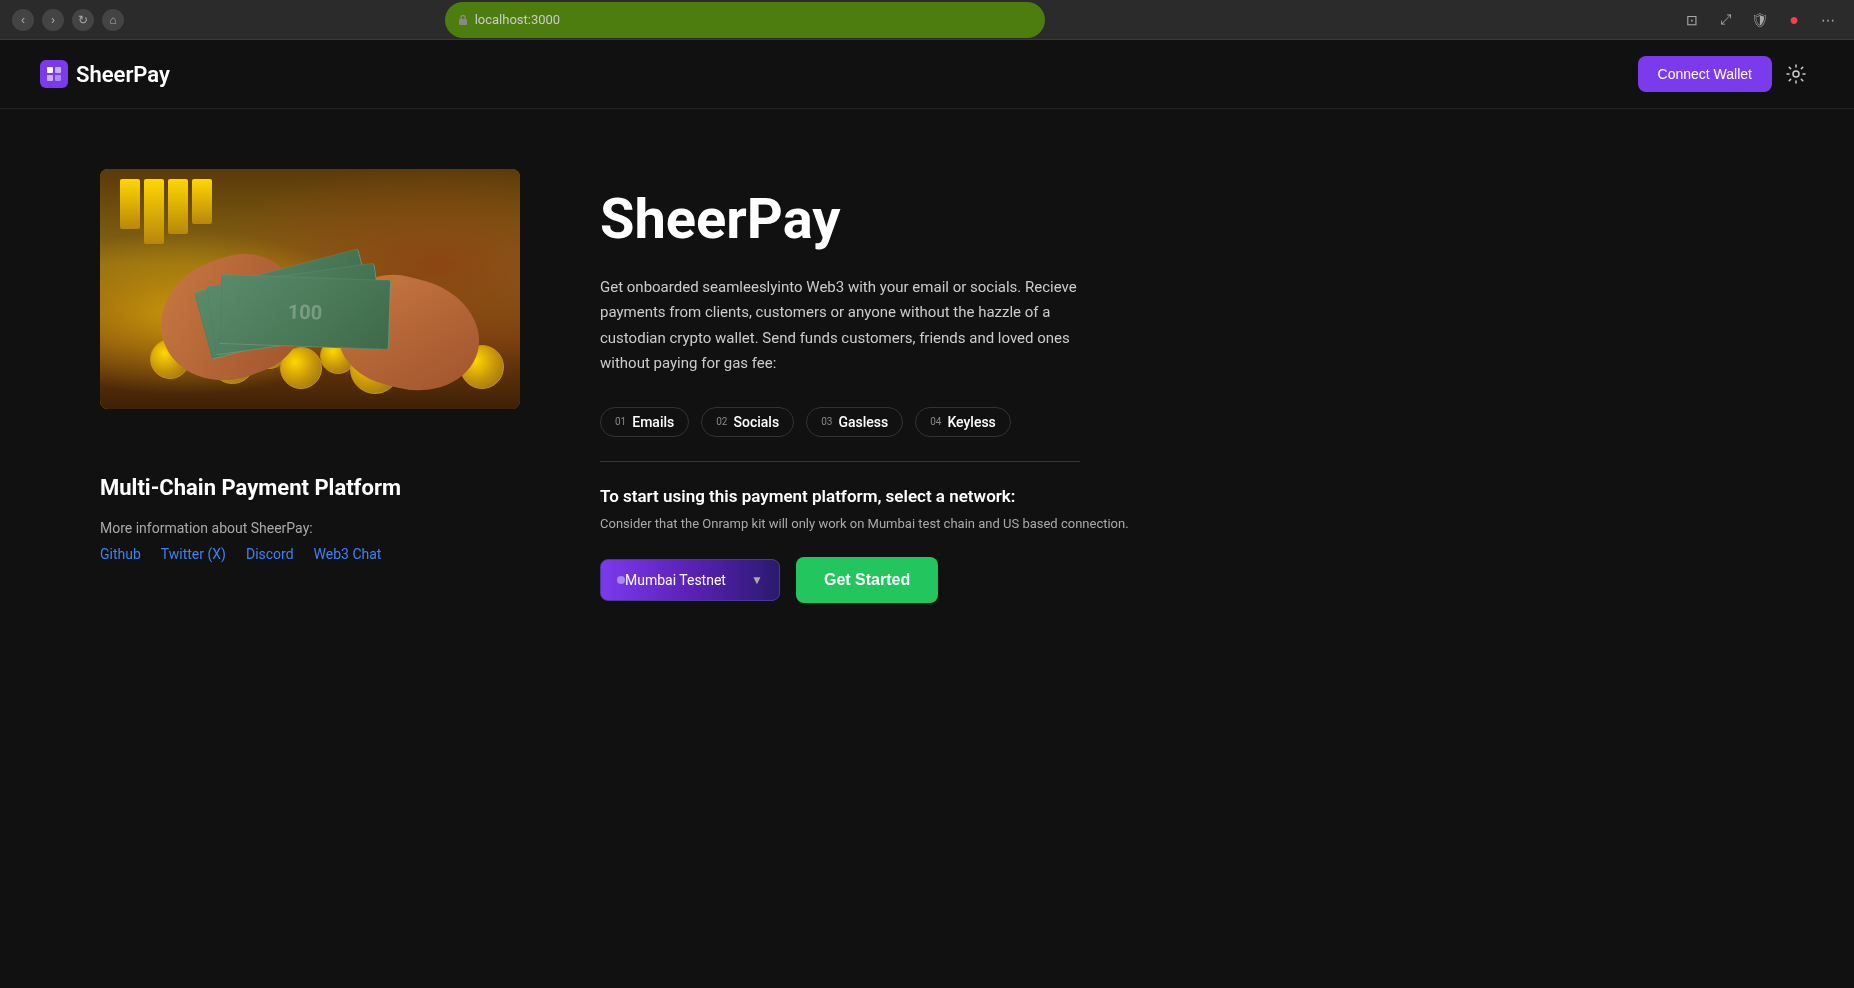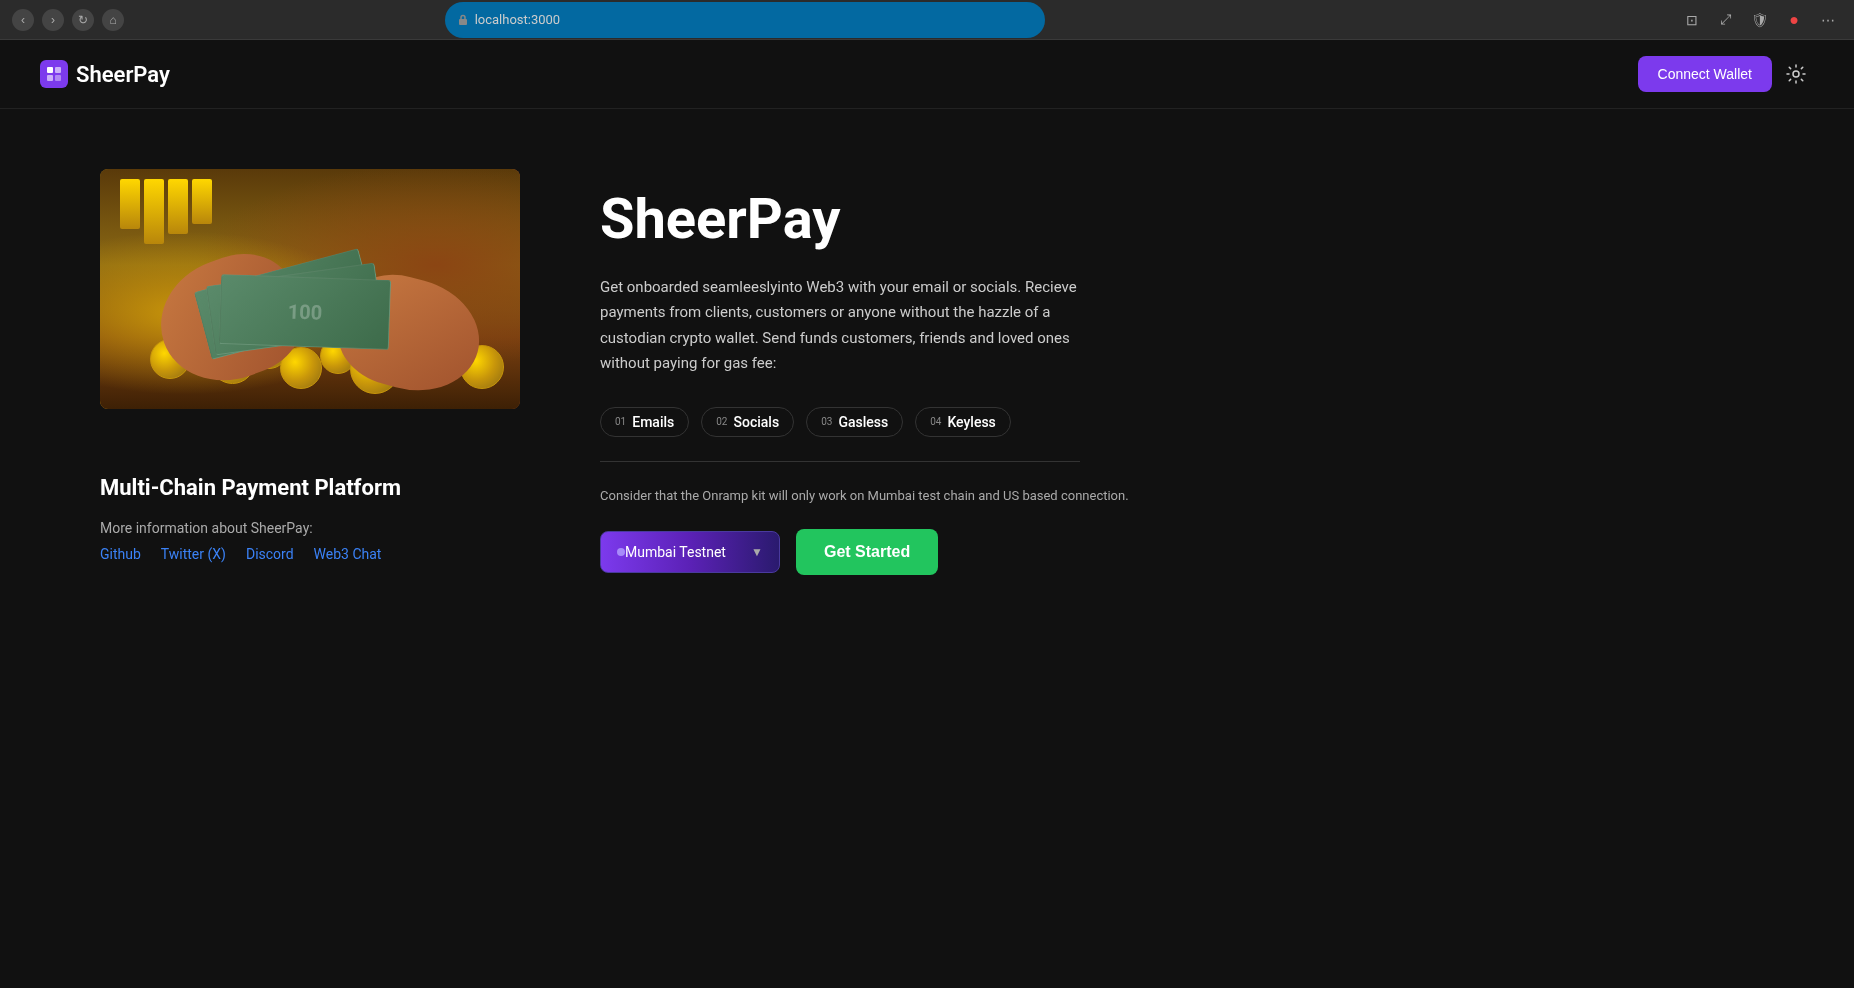--- a/index.html
+++ b/index.html
@@ -34,21 +34,21 @@
       display: flex;
       align-items: center;
       justify-content: center;
       font-size: 12px;
     }
 
     .browser-address-bar {
       flex: 1;
       max-width: 600px;
       margin: 0 auto;
-      background: #0369a1;
+      background: #4d7c0f;
       border-radius: 20px;
       height: 36px;
       display: flex;
       align-items: center;
       padding: 0 12px;
       gap: 6px;
       color: #ccc;
       font-size: 13px;
     }
 
@@ -550,20 +550,21 @@
           <span>Gasless</span>
         </div>
         <div class="feature-badge">
           <span class="badge-num">04</span>
           <span>Keyless</span>
         </div>
       </div>
 
       <hr class="divider">
 
+      <h3 class="network-section-title">To start using this payment platform, select a network:</h3>
       <p class="network-section-subtitle">Consider that the Onramp kit will only work on Mumbai test chain and US based connection.</p>
 
       <div class="network-controls">
         <div class="network-select-wrapper">
           <div class="select-inner">
             <span class="select-dot"></span>
             <span class="select-text">Mumbai Testnet</span>
             <span class="select-arrow">▼</span>
           </div>
         </div>

